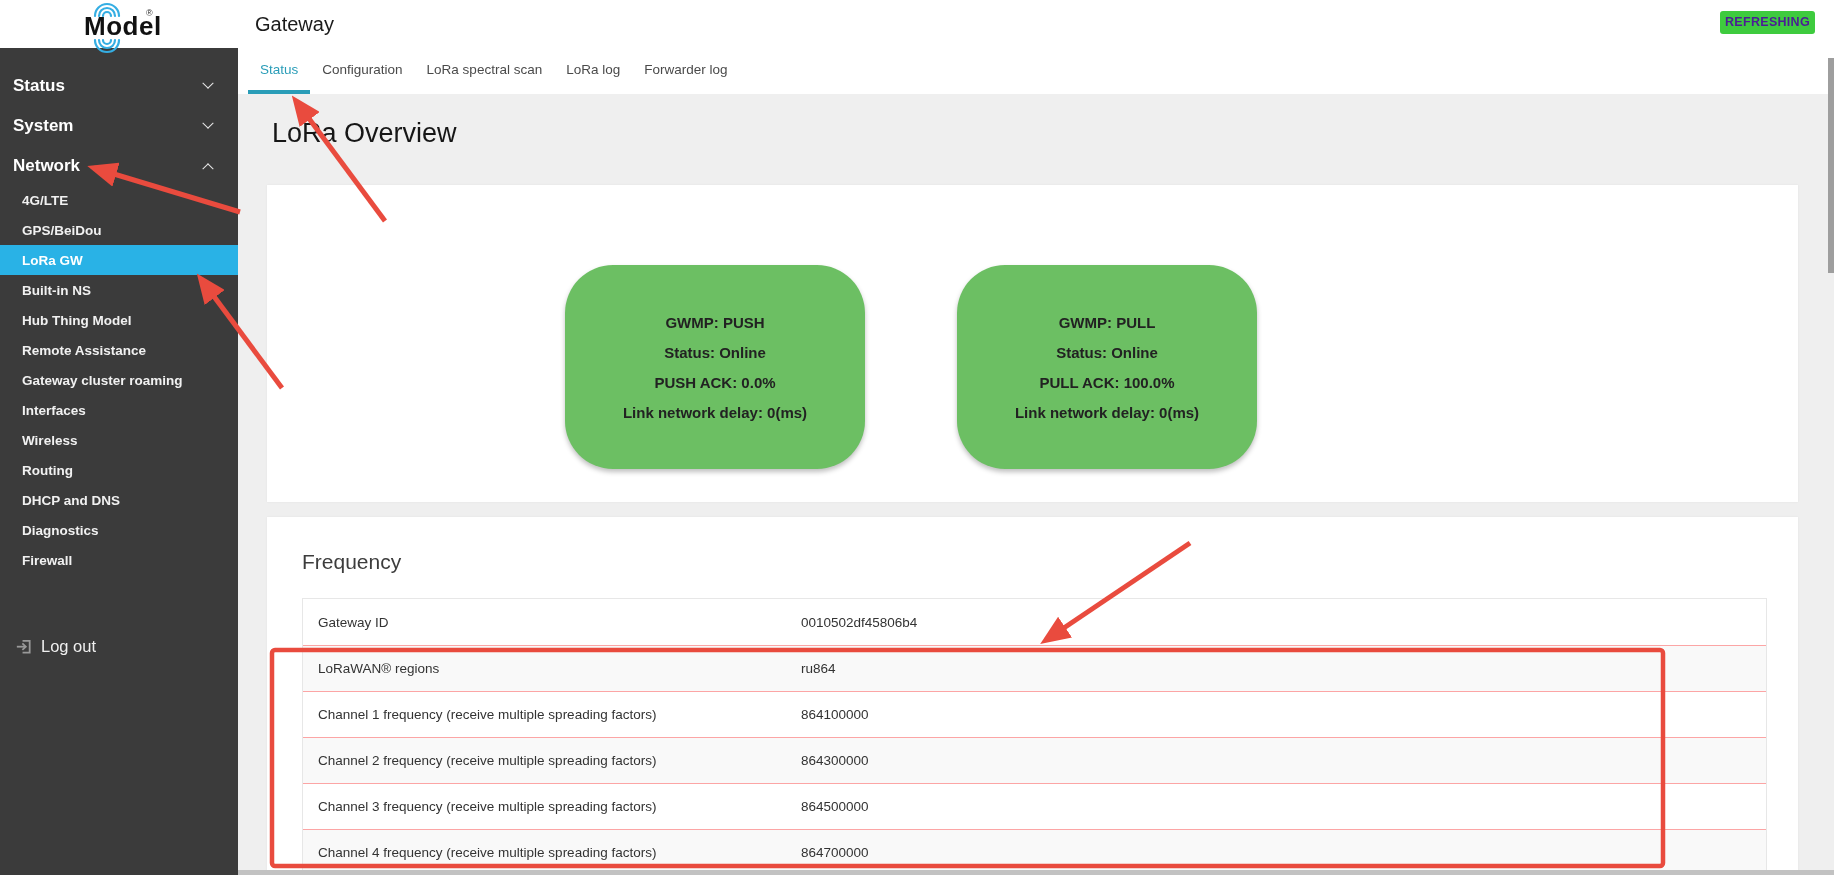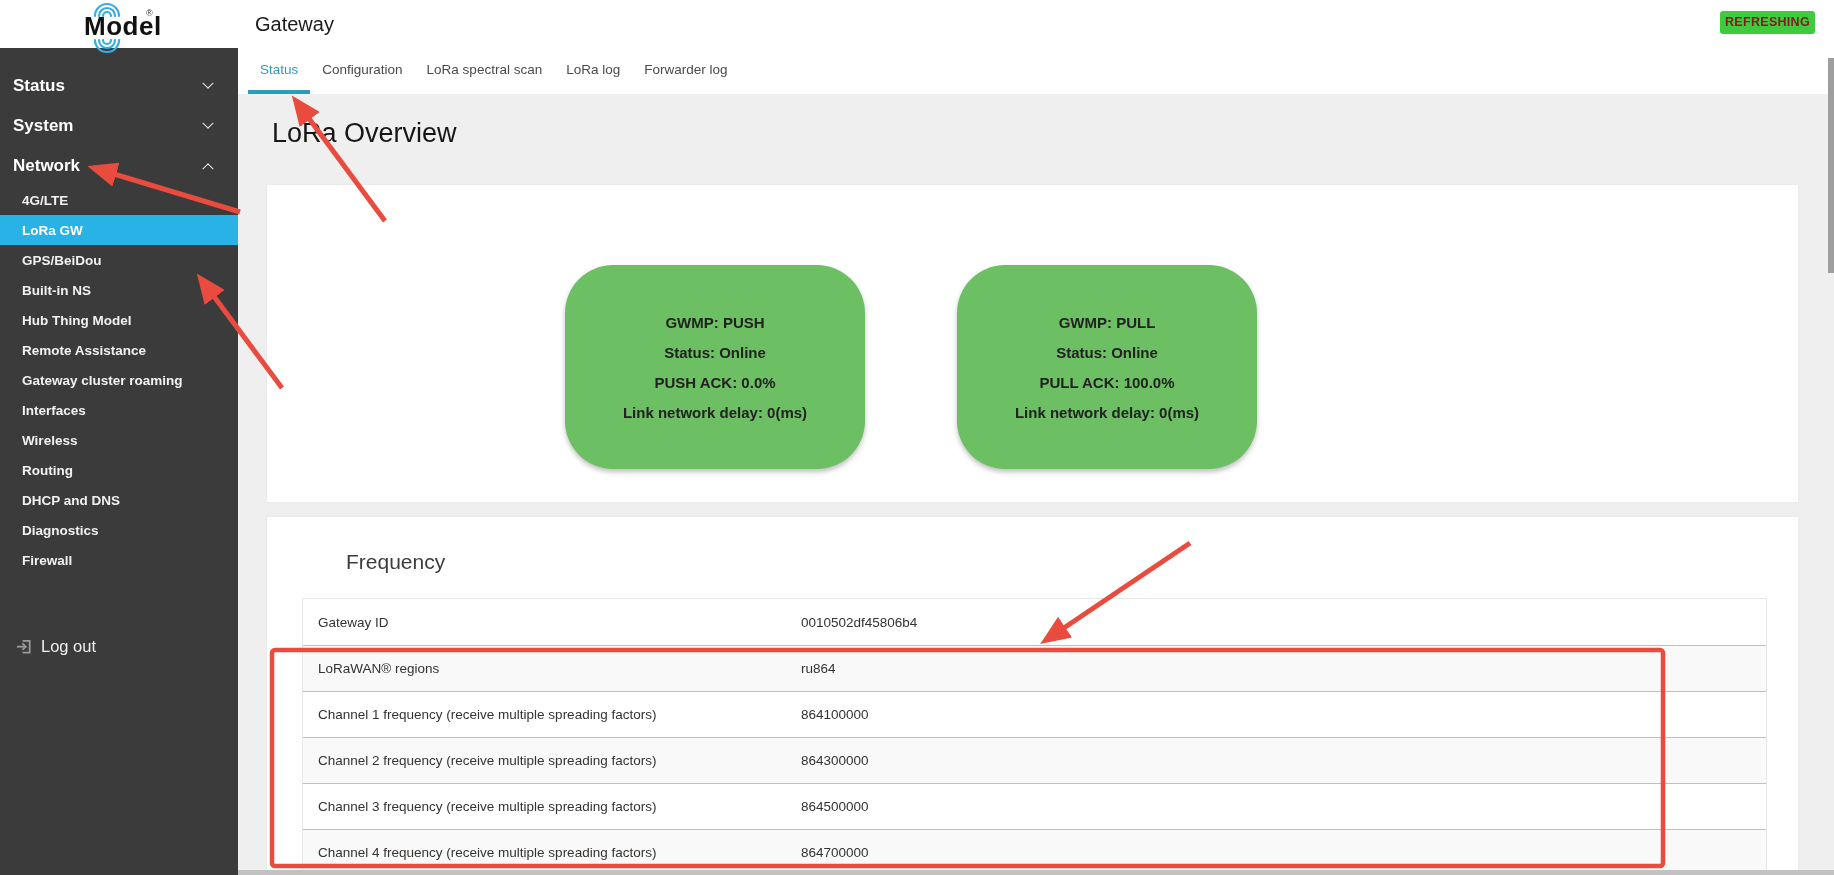--- a/index.html
+++ b/index.html
@@ -9,21 +9,21 @@
 
   
   .header { position:absolute; left:0; top:0; width:1834px; height:48px; background:#ffffff; z-index:5; }
   .logo { position:absolute; left:70px; top:6px; width:90px; height:40px; }
   .logo-text { position:absolute; left:14px; top:5px; font-size:26px; font-weight:700; color:#111; letter-spacing:0.5px; }
   .logo-reg { position:absolute; left:76px; top:2px; font-size:9px; color:#333; }
   .logo-arcs { position:absolute; left:22px; }
   .arcs-top { top:-4px; }
   .arcs-bottom { top:32px; }
   .header-title { position:absolute; left:255px; top:0; height:48px; line-height:48px; font-size:20px; color:#1b1b1b; }
-  .refresh-btn { position:absolute; left:1720px; top:11px; width:95px; height:23px; background:#3ecb3e; color:#7f1d1d;
+  .refresh-btn { position:absolute; left:1720px; top:11px; width:95px; height:23px; background:#3ecb3e; color:#4c1d95;
                  font-size:12.5px; font-weight:700; border:none; border-radius:3px; text-align:center; line-height:23px;
                  letter-spacing:0.3px; cursor:pointer; }
 
   
   .sidebar { position:absolute; left:0; top:48px; width:238px; height:827px; background:#3b3b3b; z-index:4; }
   .side-section { position:relative; height:40px; display:flex; align-items:center; padding-left:13px;
                   color:#ffffff; font-size:17px; font-weight:600; cursor:pointer; }
   .side-section .chev { position:absolute; right:26px; width:8px; height:8px;
                         border-right:1.5px solid #e8e8e8; border-bottom:1.5px solid #e8e8e8; }
   .chev-down { transform:rotate(45deg) translate(-2px,-2px); }
@@ -49,21 +49,21 @@
   .card-overview { left:267px; top:185px; width:1531px; height:317px; }
   .card-frequency { left:267px; top:517px; width:1531px; height:370px; }
 
   .status-box { position:absolute; top:80px; width:300px; height:204px; background:#6cbf63; border-radius:48px;
                 box-shadow:0 3px 5px rgba(0,0,0,0.25); display:flex; flex-direction:column; justify-content:center;
                 align-items:center; gap:13px; }
   .status-box .line { font-size:15px; font-weight:700; color:#222; }
   .box-push { left:298px; }
   .box-pull { left:690px; }
 
-  .freq-heading { position:absolute; left:35px; top:33px; font-size:21px; color:#3d3d3d;margin-left:44px; }
+  .freq-heading { position:absolute; left:35px; top:33px; font-size:21px; color:#3d3d3d; }
   .freq-table { position:absolute; left:35px; top:81px; width:1465px; border:1px solid #e7e7e7; }
   .freq-row { position:relative; height:46px; display:flex; align-items:center; background:#fff; }
   .freq-row + .freq-row { border-top:1px solid #fca5a5; }
   .freq-row.alt { background:#f9f9f9; }
   .freq-label { position:absolute; left:15px; font-size:13.5px; color:#333; }
   .freq-value { position:absolute; left:498px; font-size:13.5px; color:#333; }
 
   
   .scroll-thumb { position:absolute; left:1828px; top:58px; width:6px; height:215px; background:#9e9e9e; z-index:6; }
   .bottom-edge { position:absolute; left:238px; top:870px; width:1596px; height:5px; background:#c2c2c2; z-index:6; }
@@ -104,22 +104,22 @@
       <span>System</span>
       <span class="chev chev-down"></span>
     </div>
     <div class="side-section">
       <span>Network</span>
       <span class="chev chev-up"></span>
     </div>
 
     <div class="submenu">
       <div class="sub-item">4G/LTE</div>
+      <div class="sub-item">GPS/BeiDou</div>
       <div class="sub-item active">LoRa GW</div>
-      <div class="sub-item">GPS/BeiDou</div>
       <div class="sub-item">Built-in NS</div>
       <div class="sub-item">Hub Thing Model</div>
       <div class="sub-item">Remote Assistance</div>
       <div class="sub-item">Gateway cluster roaming</div>
       <div class="sub-item">Interfaces</div>
       <div class="sub-item">Wireless</div>
       <div class="sub-item">Routing</div>
       <div class="sub-item">DHCP and DNS</div>
       <div class="sub-item">Diagnostics</div>
       <div class="sub-item">Firewall</div>

